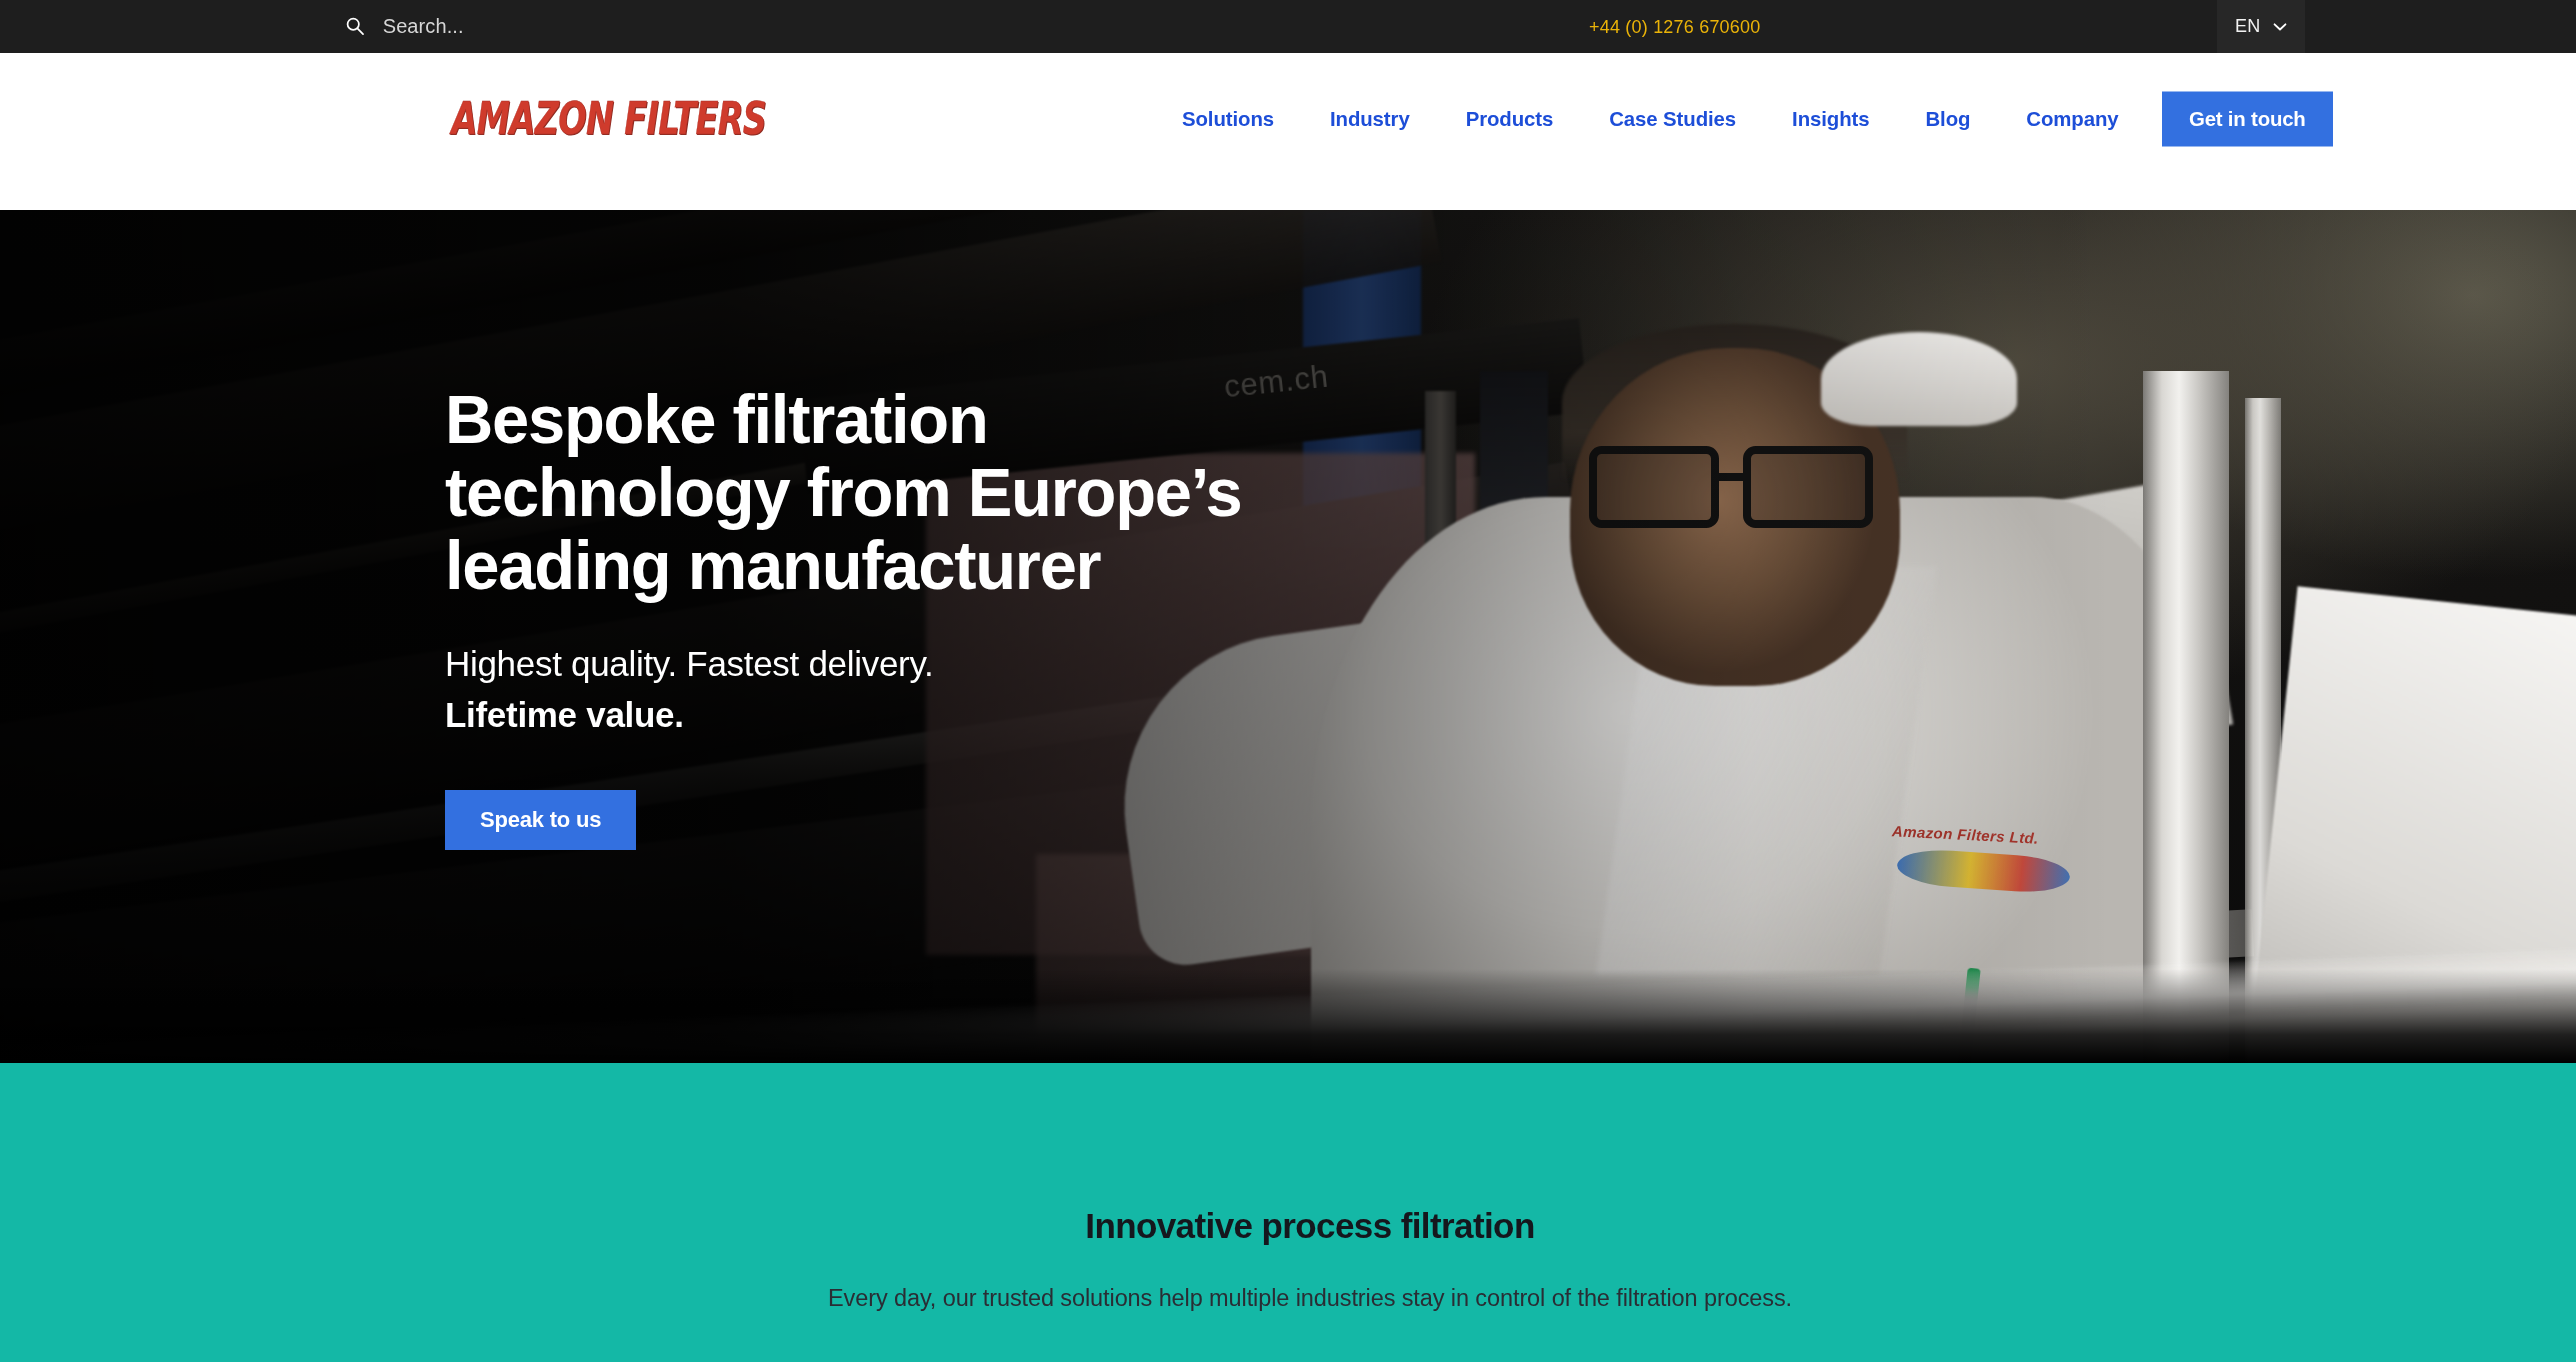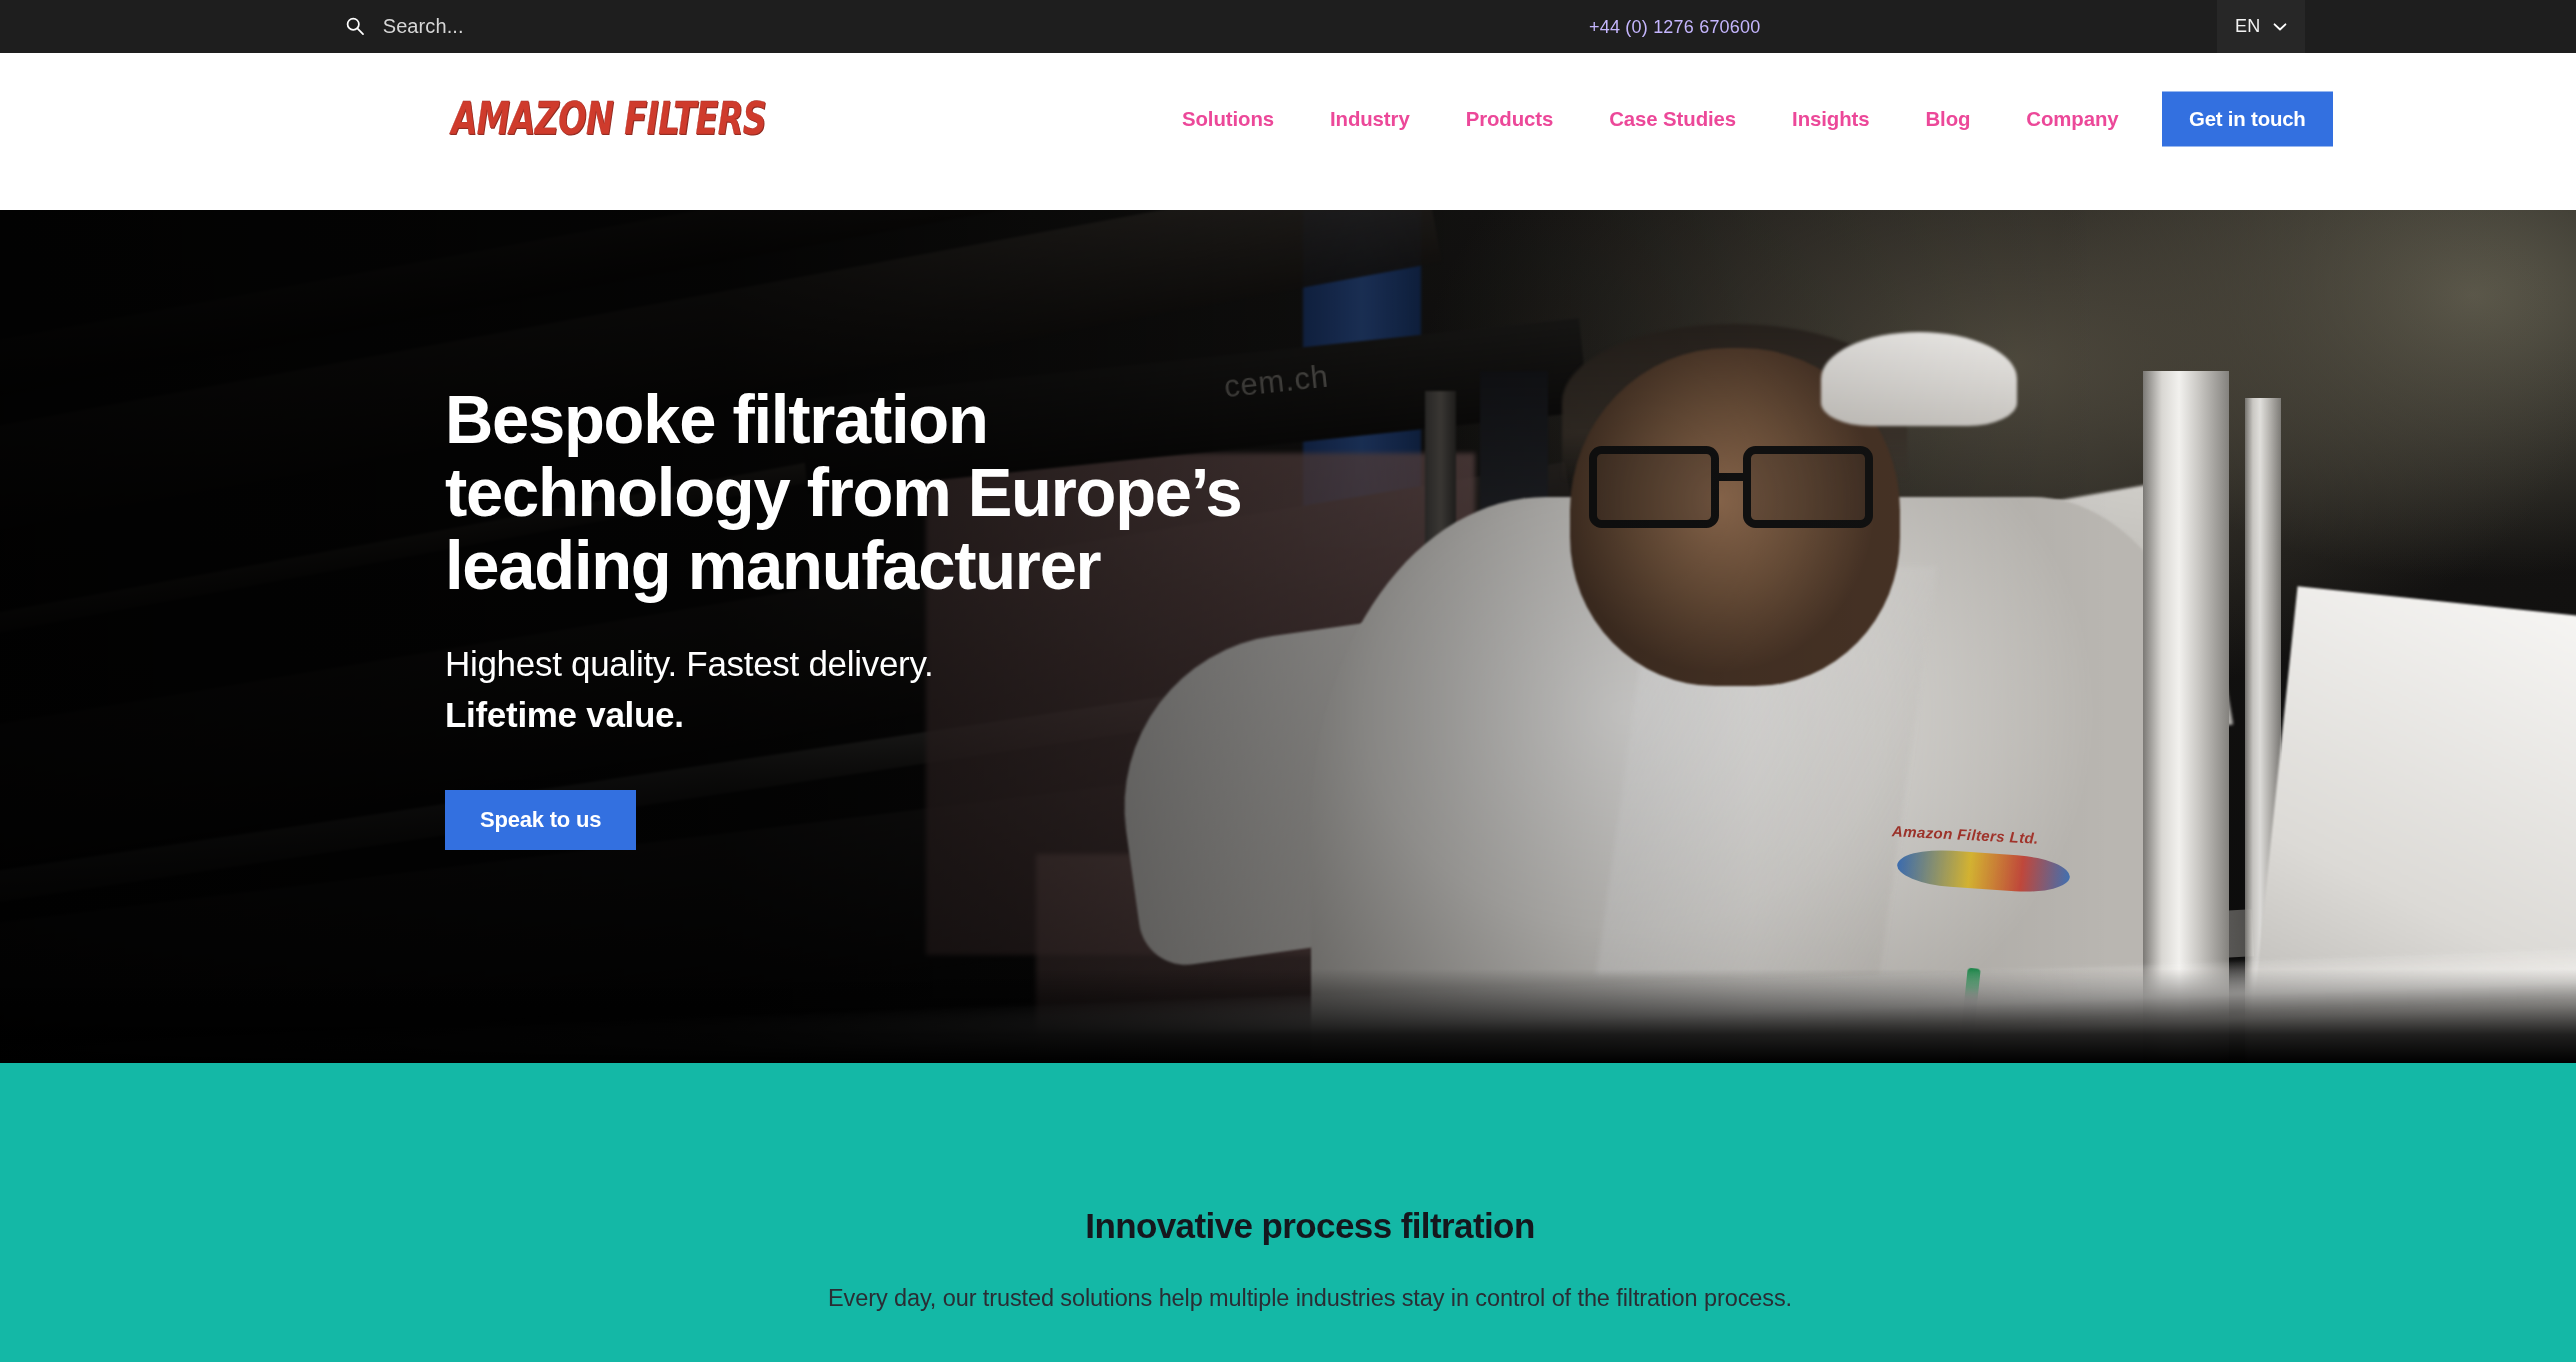--- a/index.html
+++ b/index.html
@@ -50,21 +50,21 @@
     width:330px;
     padding:0;
   }
   .search-input::placeholder{ color:#d6d6d6; opacity:1; }
 
   .phone{
     position:absolute;
     left:1377px;
     top:50%;
     transform:translateY(-50%);
-    color:#c4b5fd;
+    color:#eab308;
     font-size:18px;
     letter-spacing:0.2px;
     white-space:nowrap;
   }
   .lang{
     position:absolute;
     left:2005px;
     top:0;
     height:53px;
     width:88px;
@@ -114,21 +114,21 @@
     position:absolute;
     left:942px;
     top:50%;
     transform:translateY(-50%);
     display:flex;
     align-items:center;
     gap:0;
     white-space:nowrap;
   }
   .nav-item{
-    color:#ec4899;
+    color:#1d4ed8;
     font-size:20.4px;
     font-weight:bold;
     letter-spacing:-0.1px;
     padding:0 28px;
     cursor:pointer;
   }
   .cta-header{
     position:absolute;
     left:1950px;
     top:50%;

